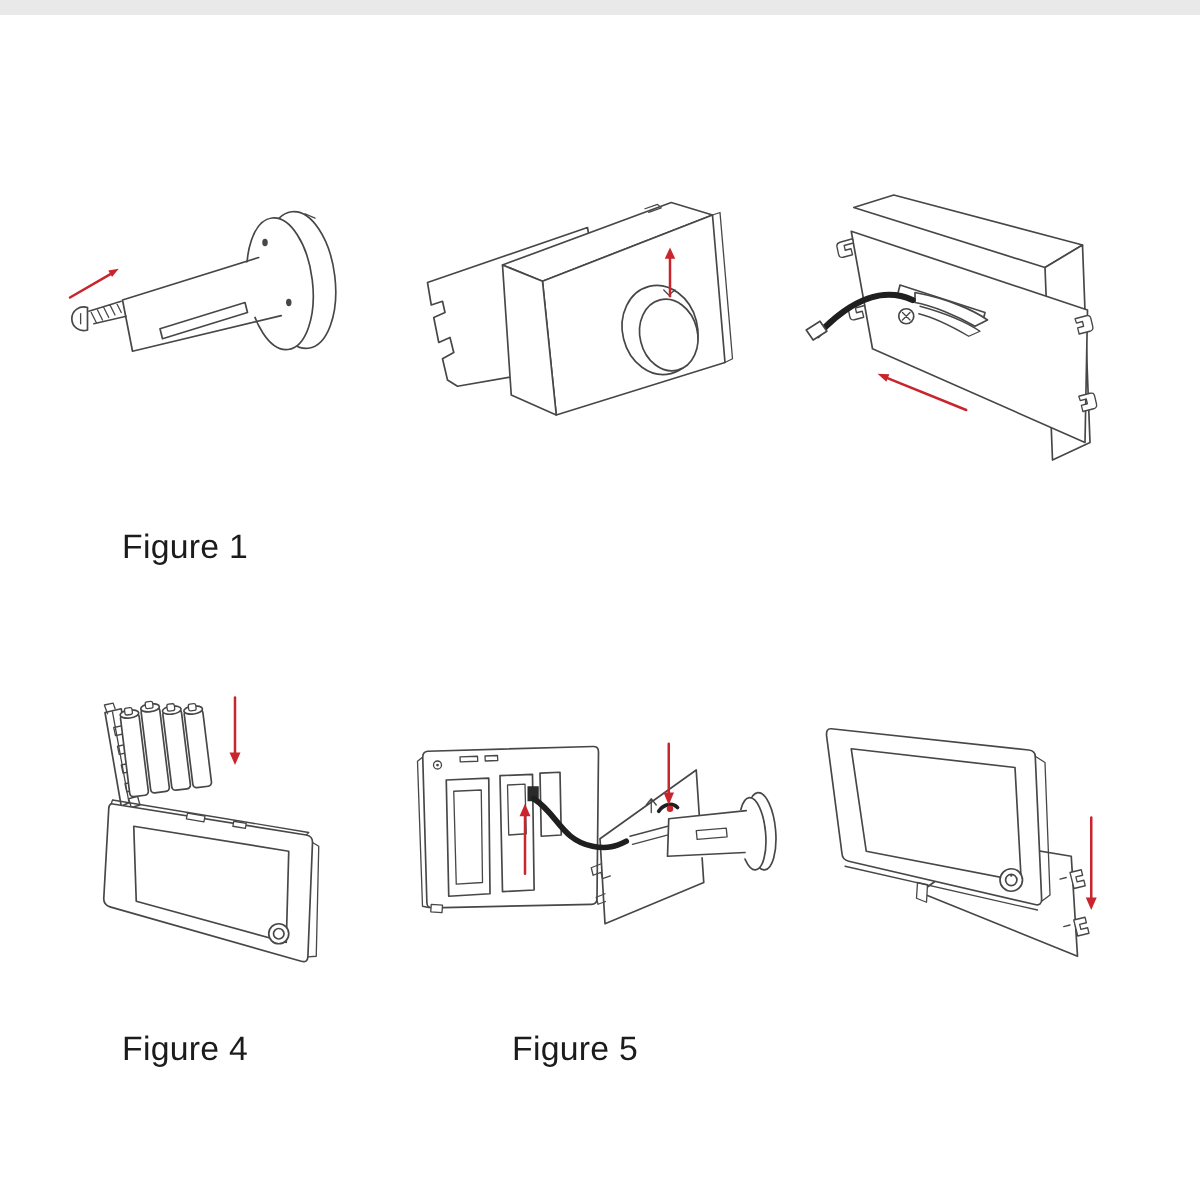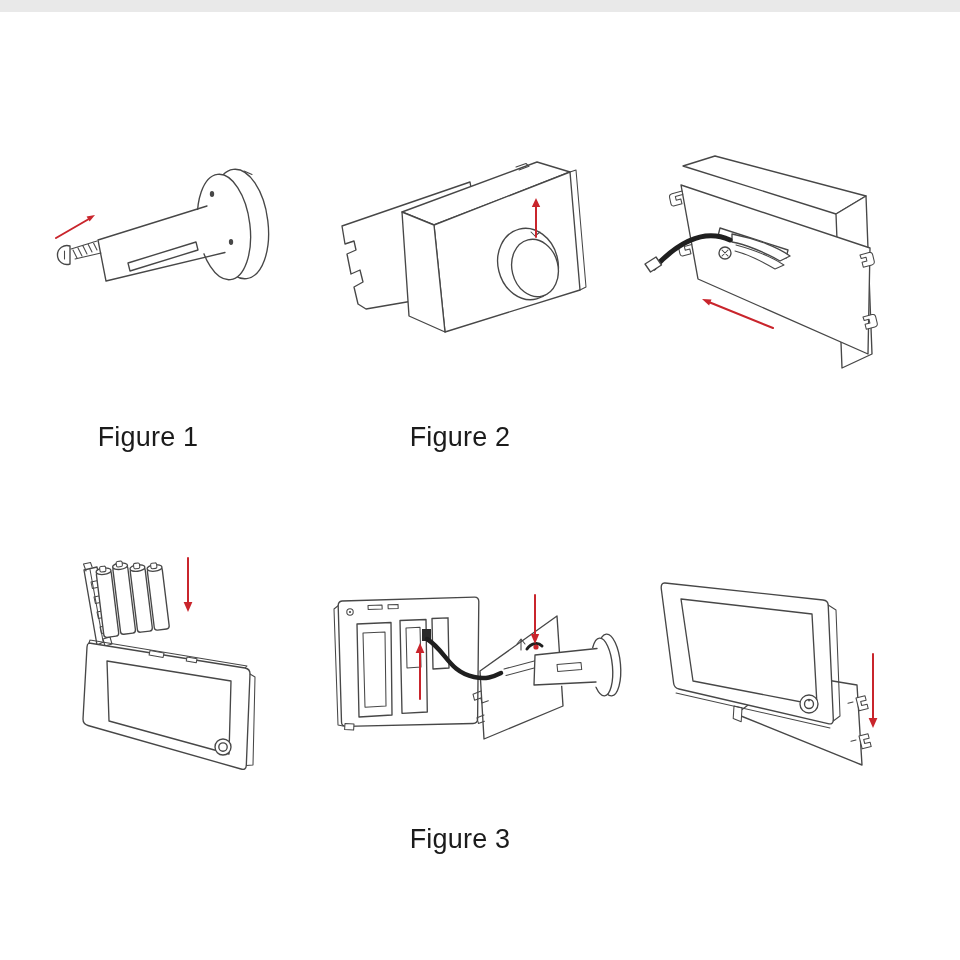--- a/index.html
+++ b/index.html
@@ -209,16 +209,16 @@
       <circle cx="169" cy="152" r="4.5"></circle>
       <circle class="fl" cx="169" cy="148.5" r="0.9"></circle>
     </g>
     <g>
       <line class="red" x1="233" y1="102" x2="233" y2="167"></line>
       <polygon class="rh" points="233,176 228.6,166 237.4,166"></polygon>
     </g>
   </svg>
 
   <div class="caption" style="left:38px;top:409px">Figure 1</div>
-  <div class="caption" style="left:350px;top:409px">Figure 2</div>
-  <div class="caption" style="left:350px;top:811px">Figure 3</div>
+  <div class="caption" style="left:38px;top:811px">Figure 4</div>
+  <div class="caption" style="left:350px;top:811px">Figure 5</div>
 
 </div>
 
 </body></html>

